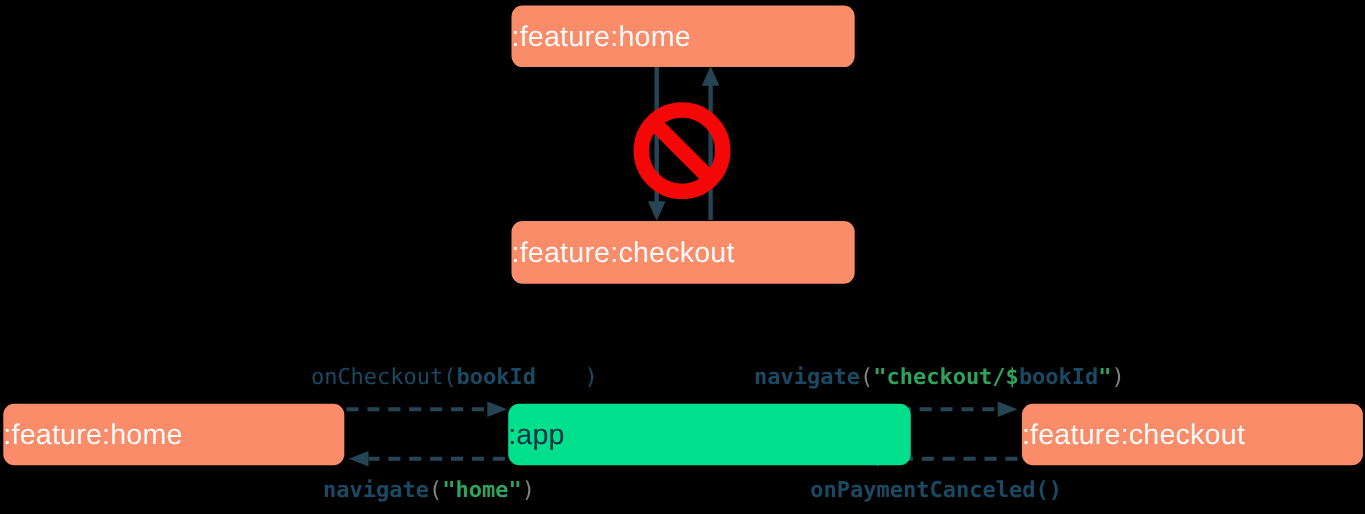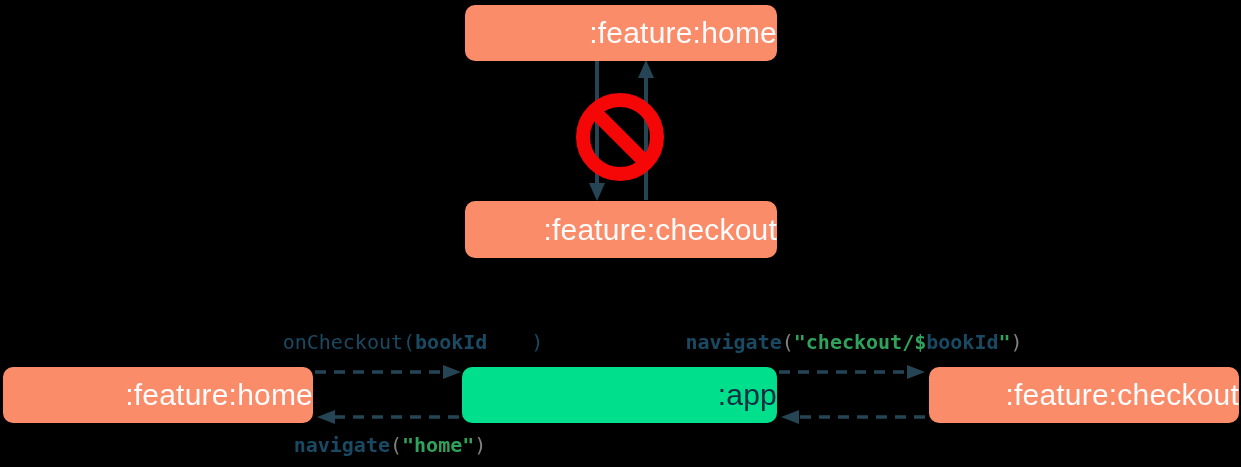--- a/index.html
+++ b/index.html
@@ -20,29 +20,29 @@
     position:relative;
     width:1241px;height:467px;
     background:var(--background);
     overflow:hidden;
     font-family:"Liberation Sans","DejaVu Sans",sans-serif;
   }
   .overlay{position:absolute;left:0;top:0;width:1241px;height:467px;}
   .box{
     position:absolute;
     border-radius:10px;
-    display:flex;align-items:center;justify-content:flex-end;
-    font-size:30px;letter-spacing:0.2px;
+    display:flex;align-items:center;justify-content:flex-start;
+    font-size:26px;letter-spacing:0.2px;
   }
   .module-box{background:var(--module-box);color:var(--box-text-light);}
   .app-box{background:var(--app-box);color:var(--app-text-dark);}
   #box-home-top{left:465px;top:5px;width:312px;height:56px;}
   #box-checkout-top{left:465px;top:201px;width:312px;height:57px;}
   #box-home-bottom{left:3px;top:367px;width:310px;height:56px;}
-  #box-app{left:462px;top:367px;width:315px;height:56px;}
+  #box-app{left:462px;top:367px;width:366px;height:56px;}
   #box-checkout-bottom{left:929px;top:367px;width:310px;height:56px;}
   .code{
     position:absolute;
     transform:translateX(-50%);
     white-space:nowrap;
     font-family:"DejaVu Sans Mono","Liberation Mono",monospace;
     font-size:20px;line-height:24px;
   }
   #lbl-oncheckout{left:391px;top:330px;}
   #lbl-navigate-home{left:390px;top:433px;}
@@ -109,14 +109,15 @@
   <div class="box app-box" id="box-app">
     <span>:app</span>
   </div>
   <div class="box module-box" id="box-checkout-bottom">
     <span>:feature:checkout</span>
   </div>
 
   <div class="code" id="lbl-oncheckout"><span class="tok navy">onCheckout(</span><span class="tok navy-bold">bookId</span><span class="tok navy">)</span></div>
   <div class="code" id="lbl-navigate-home"><span class="tok navy-bold">navigate</span><span class="tok gray">(</span><span class="tok green-bold">"home"</span><span class="tok gray">)</span></div>
   <div class="code" id="lbl-navigate-checkout"><span class="tok navy-bold">navigate</span><span class="tok gray">(</span><span class="tok green-bold">"checkout/</span><span class="tok green-bold">$</span><span class="tok navy-bold">bookId</span><span class="tok green-bold">"</span><span class="tok gray">)</span></div>
+  <div class="code" id="lbl-onpaymentcanceled"><span class="tok navy-bold">onPaymentCanceled()</span></div>
 
 </div>
 
 </body></html>

